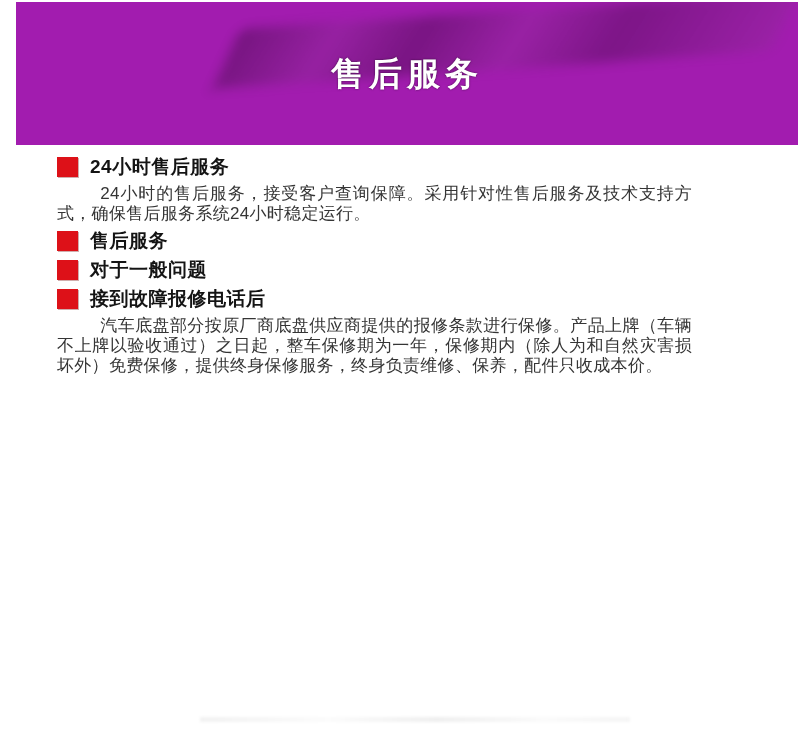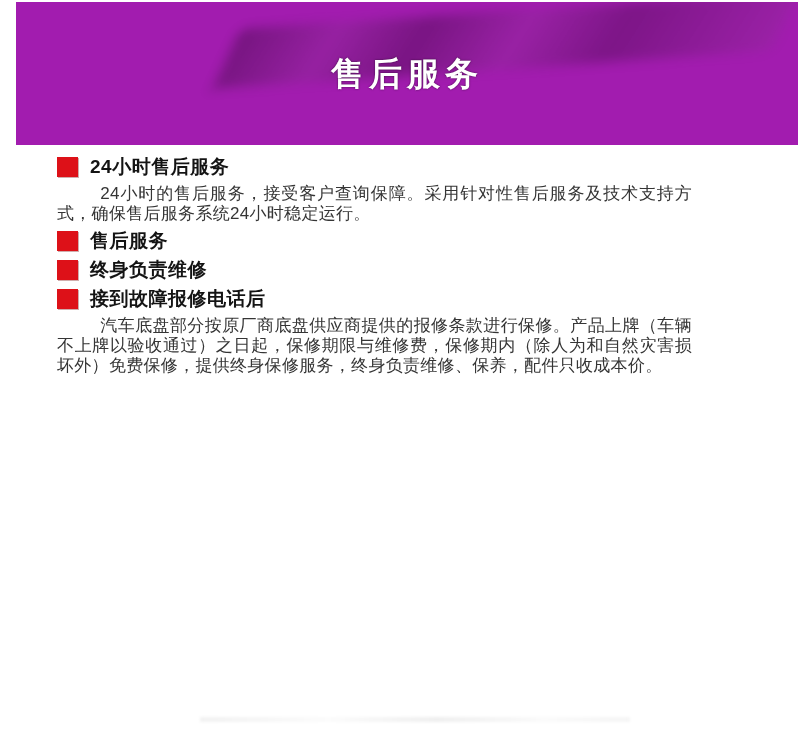--- a/index.html
+++ b/index.html
@@ -123,25 +123,25 @@
     </div>
     <div class="section">
       <div class="section-heading">
         <span class="bullet"></span>
         <span class="heading-text">售后服务</span>
       </div>
     </div>
     <div class="section">
       <div class="section-heading">
         <span class="bullet"></span>
-        <span class="heading-text">终身负责维修</span>
+        <span class="heading-text">对于一般问题</span>
       </div>
     </div>
     <div class="section">
       <div class="section-heading">
         <span class="bullet"></span>
         <span class="heading-text">接到故障报修电话后</span>
       </div>
-      <p class="para">汽车底盘部分按原厂商底盘供应商提供的报修条款进行保修。产品上牌（车辆不上牌以验收通过）之日起，保修期限与维修费，保修期内（除人为和自然灾害损坏外）免费保修，提供终身保修服务，终身负责维修、保养，配件只收成本价。</p>
+      <p class="para">汽车底盘部分按原厂商底盘供应商提供的报修条款进行保修。产品上牌（车辆不上牌以验收通过）之日起，整车保修期为一年，保修期内（除人为和自然灾害损坏外）免费保修，提供终身保修服务，终身负责维修、保养，配件只收成本价。</p>
     </div>
   </div>
 
 <div class="bottom-smudge"></div>
 
 </body></html>

